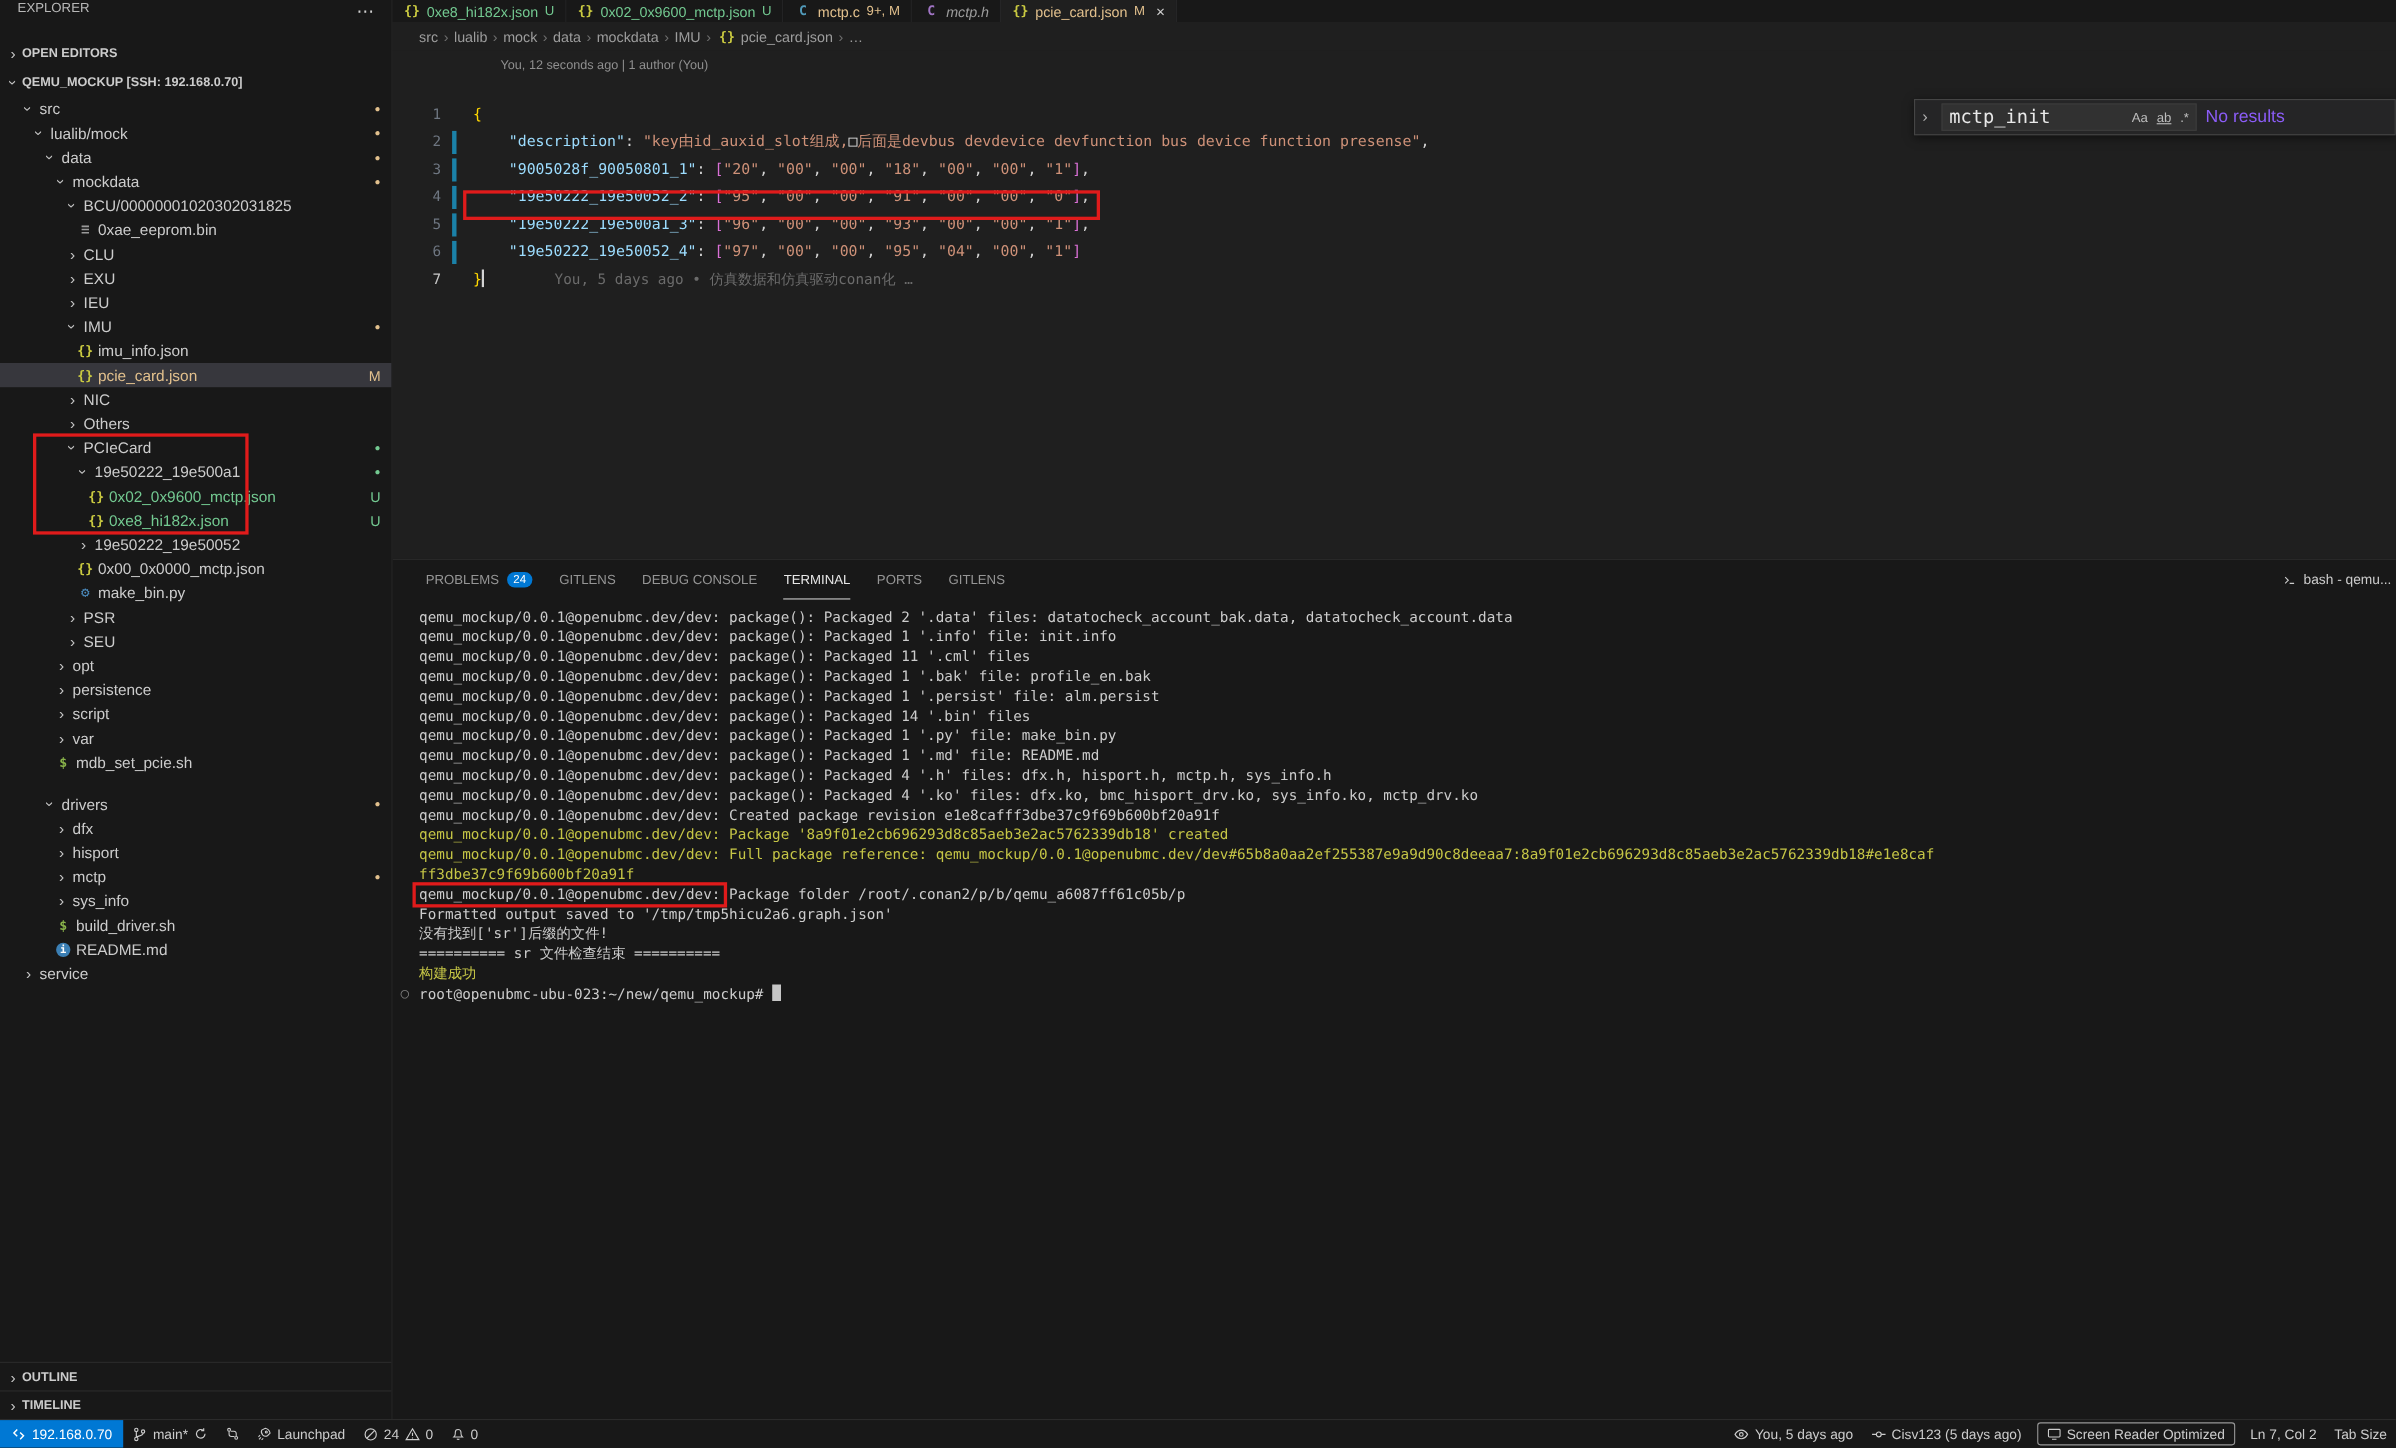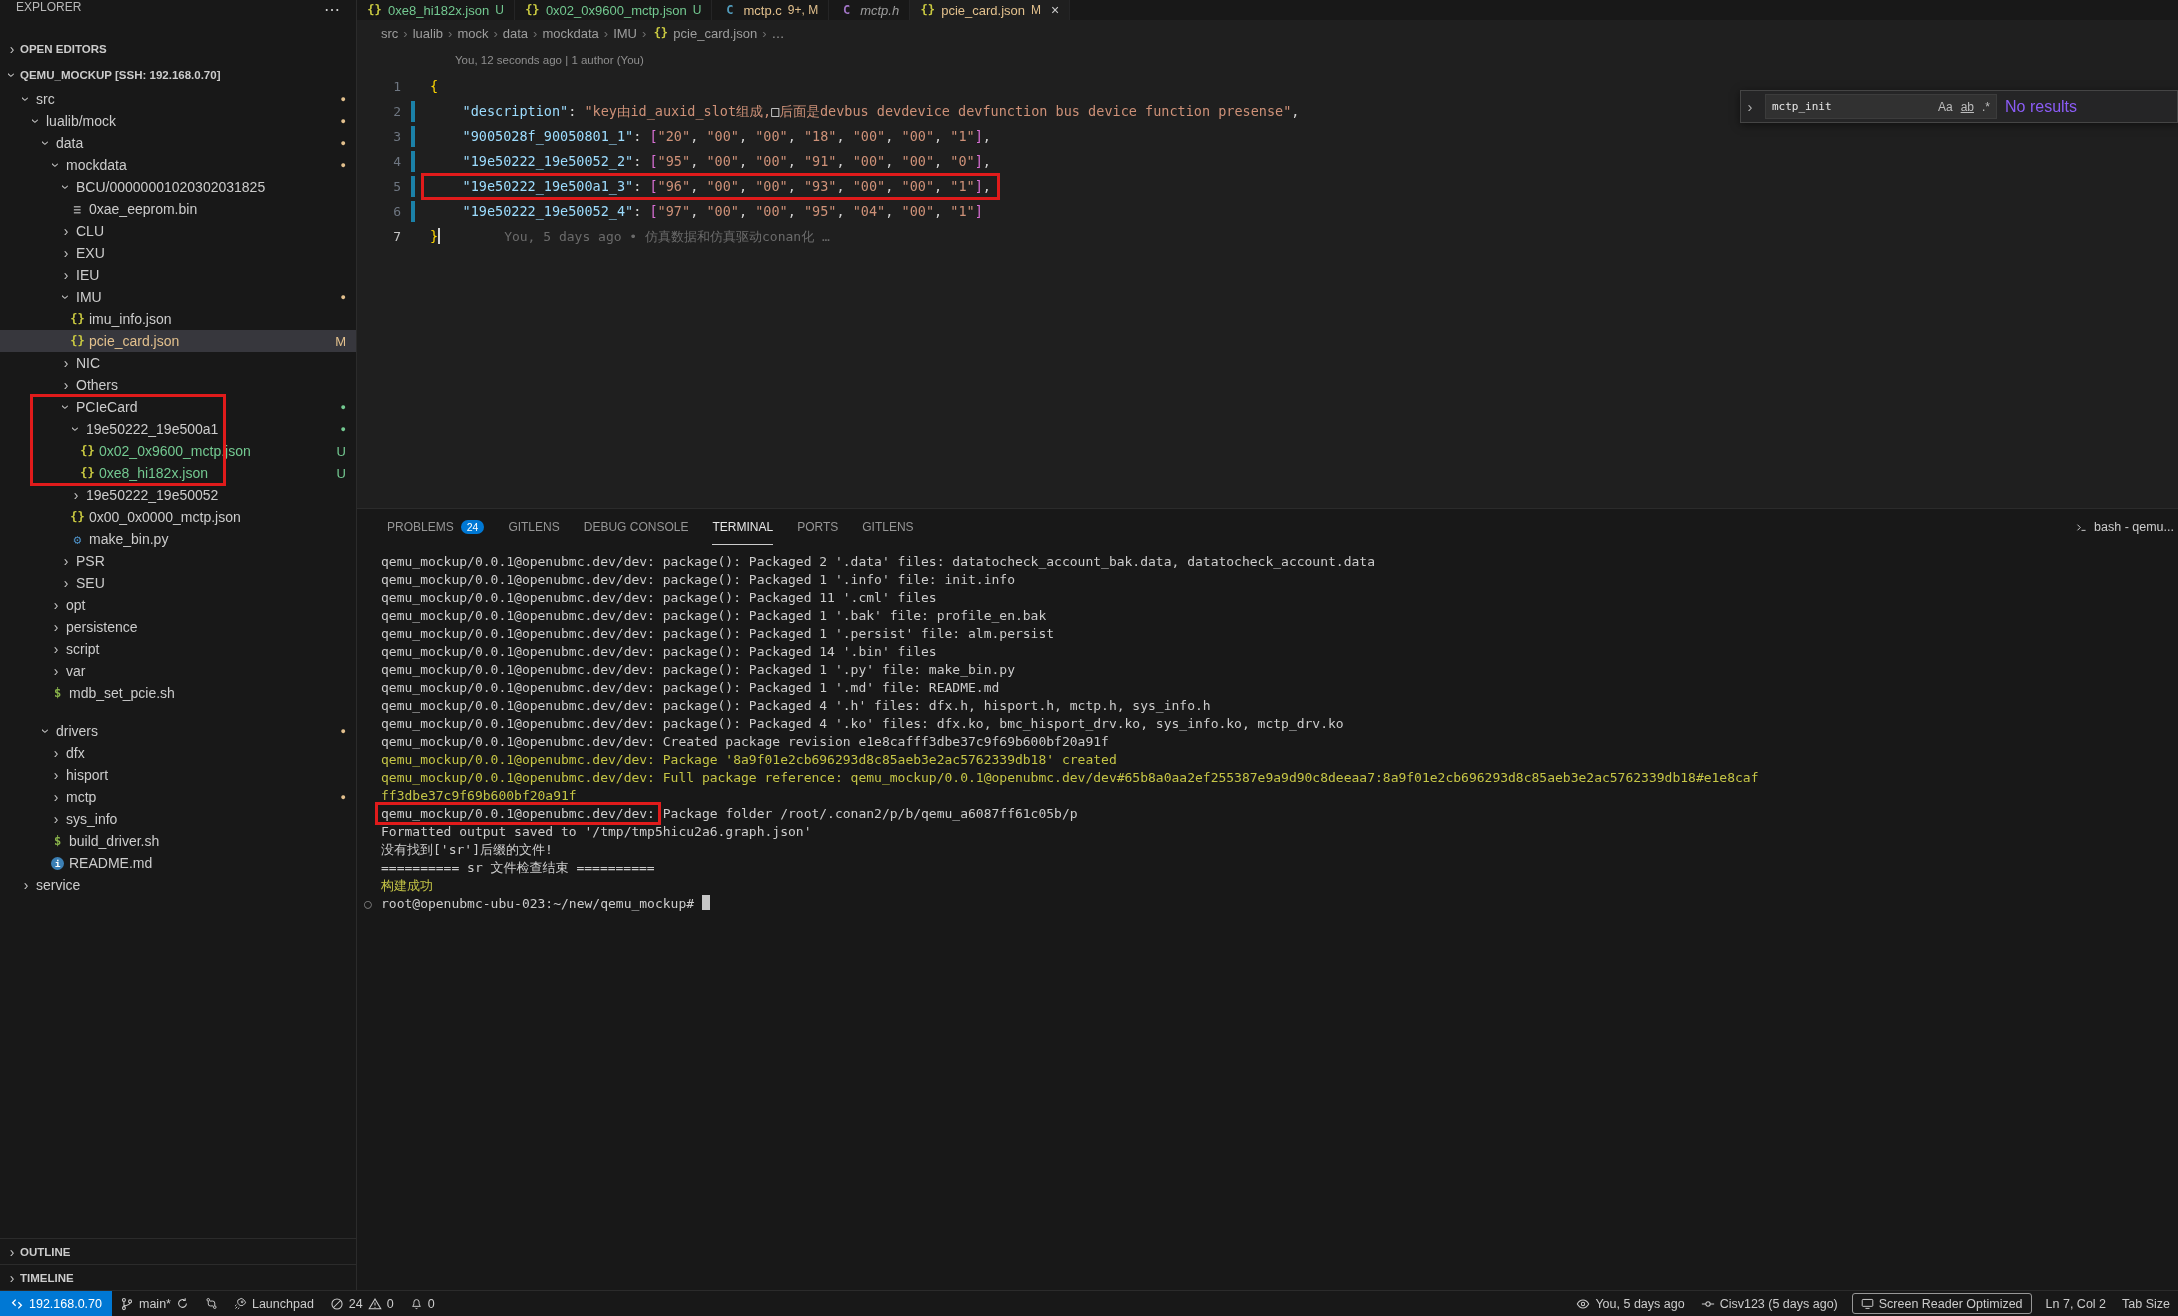--- a/index.html
+++ b/index.html
@@ -48,21 +48,21 @@
   .tab-badge{font-size:12px}
   .tab-close{margin-left:4px;color:#cccccc;font-size:14px;cursor:pointer}
 
   #breadcrumb{height:26px;display:flex;align-items:center;gap:5px;padding-left:24px;
               font-size:13px;color:#9d9d9d;background:#1f1f1f;white-space:nowrap}
   .bc-item{display:inline-flex;align-items:center;gap:3px;cursor:pointer}
   .bc-sep{color:#6e6e6e}
 
   
   #editor{position:relative;height:462px;background:#1f1f1f;overflow:hidden}
-  .codelens{margin:8px 0 2px 98px;height:18px;font-size:11.5px;color:#8f8f8f;cursor:pointer}
+  .codelens{margin:8px 0 20px 98px;height:18px;font-size:11.5px;color:#8f8f8f;cursor:pointer}
   .eline{position:relative;height:25px;line-height:25px;font-family:"DejaVu Sans Mono",monospace;font-size:13.5px}
   .eline .ln{position:absolute;left:0;width:44px;text-align:right;color:#6e7681;font-size:13px}
   .eline .ln.active{color:#c6c6c6}
   .eline .code{position:absolute;left:73px;top:0;white-space:pre}
   .eline.changed::after{content:'';position:absolute;left:54px;top:2px;bottom:2px;width:4px;background:#1b81a8}
   .tk-key{color:#9cdcfe}
   .tk-str{color:#ce9178}
   .tk-pln{color:#d4d4d4}
   .tk-brA{color:#ffd700}
   .tk-brB{color:#da70d6}
@@ -70,21 +70,21 @@
   .caret{display:inline-block;width:2px;height:16px;background:#d4d4d4;vertical-align:-3px}
   .blame{color:#6b6b6b;margin-left:64px;font-size:13px}
 
   
   .find{position:absolute;top:44px;right:0;width:438px;height:33px;background:#252526;
         border:1px solid #454545;display:flex;align-items:center;gap:8px;padding:0 8px 0 2px;
         box-shadow:0 2px 8px rgba(0,0,0,.5);z-index:20}
   .find-chev{color:#b0b0b0;font-size:15px;width:14px;text-align:center;cursor:pointer}
   .find-input{flex:0 0 232px;height:25px;background:#313131;border:1px solid #3c3c3c;display:flex;
               align-items:center;padding:0 2px 0 6px;color:#e8e8e8;font-size:13px}
-  .find-q{flex:1;font-family:"DejaVu Sans Mono",monospace;font-size:11px}
+  .find-q{flex:1;font-family:"DejaVu Sans Mono",monospace;font-size:17px}
   .ftg{color:#bdbdbd;font-size:12px;padding:1px 4px;border-radius:3px;cursor:pointer}
   .ftg.word{text-decoration:underline}
   .find-results{color:#8b5cf6;font-size:16px;white-space:nowrap}
 
   
   #panel{position:absolute;left:0;top:508px;width:100%;height:782px;background:#181818;border-top:1px solid #2b2b2b}
   .panel-tabs{height:36px;display:flex;align-items:flex-end;padding-left:18px;position:relative}
   .ptab{display:flex;align-items:center;gap:7px;margin:0 12px;height:100%;font-size:12px;
         color:#969696;cursor:pointer;border-bottom:1px solid transparent;white-space:nowrap}
   .ptab.active{color:#e7e7e7;border-bottom-color:#cccccc}

